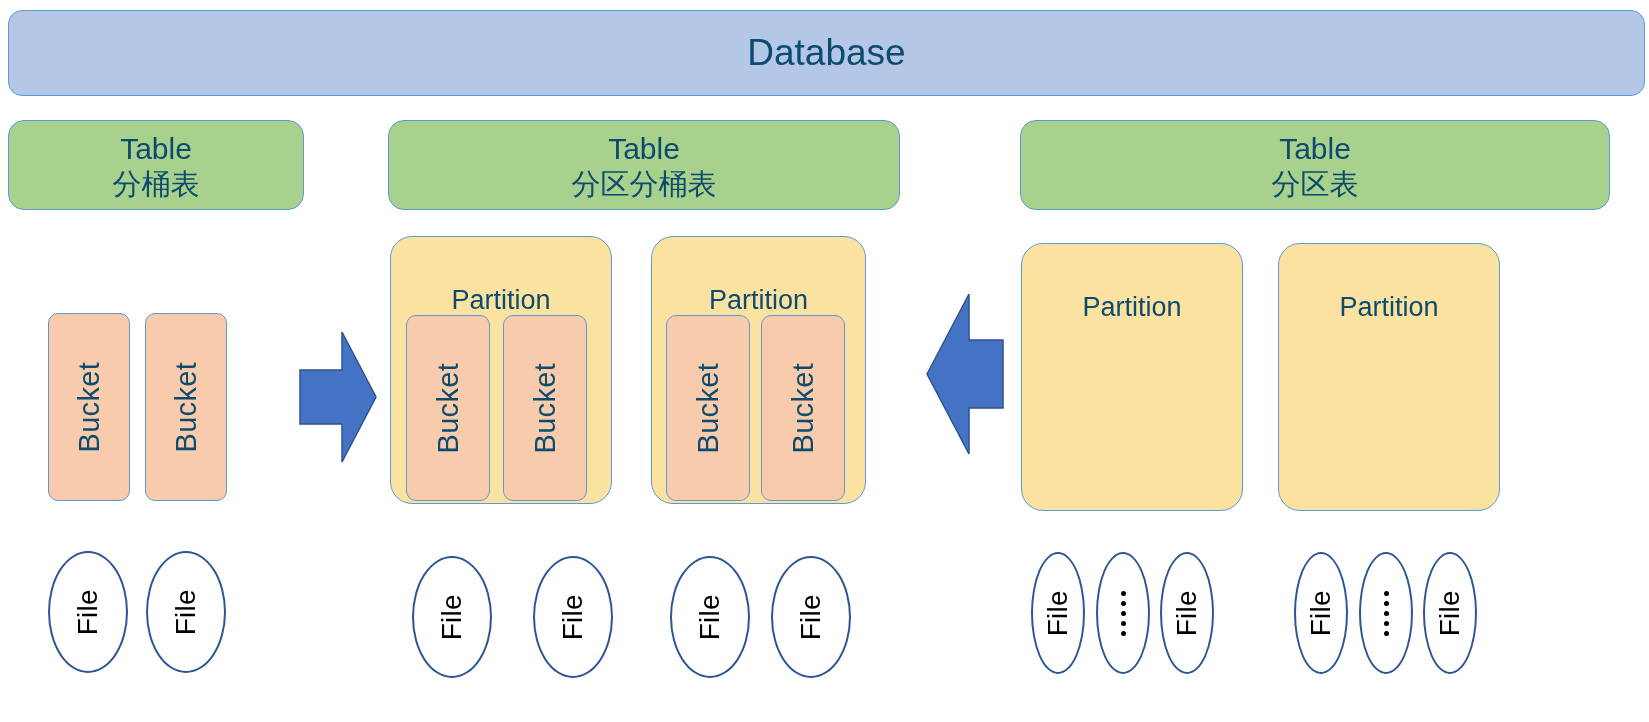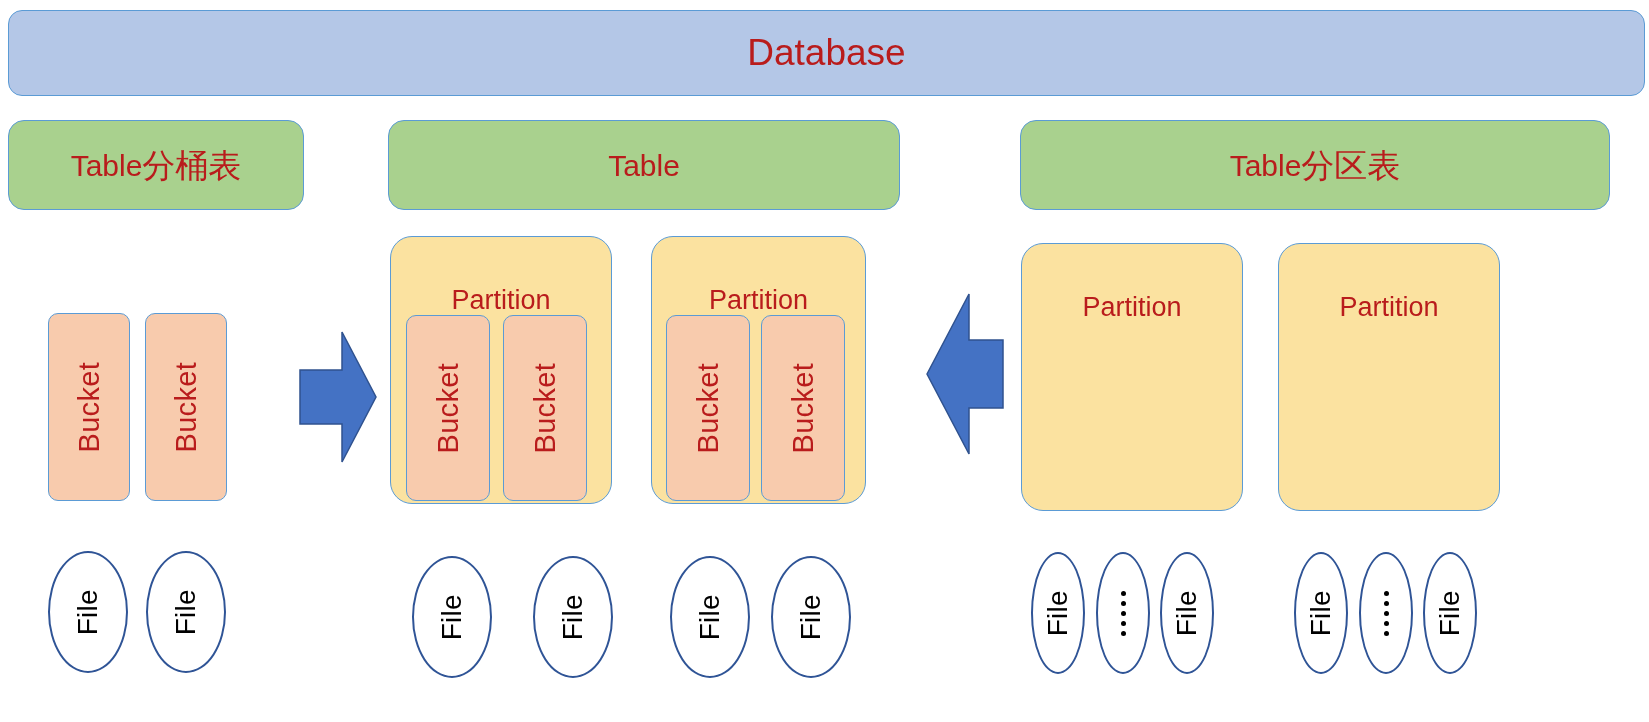--- a/index.html
+++ b/index.html
@@ -18,39 +18,39 @@
 
   
   .box {
     position: absolute;
     box-sizing: border-box;
     border: 1px solid #5B9BD5;
     display: flex;
     align-items: center;
     justify-content: center;
     text-align: center;
-    color: #b91c1c;
+    color: #0c4a6e;
     line-height: 1.18;
   }
 
   .db-bar {
     background: #B4C7E7;
     border-radius: 14px;
     font-size: 37px;
   }
 
   .table-box {
     background: #A9D18E;
     border-radius: 16px;
     font-size: 30px;
-    flex-direction: row;
+    flex-direction: column;
     padding-top: 2px;
   }
   .table-box .tline { display: block; }
-  .table-box .tline-cn { font-size: 33px; }
+  .table-box .tline-cn { font-size: 29px; }
 
   .partition-box {
     background: #FBE2A0;
     border-radius: 22px;
     font-size: 27px;
     align-items: flex-start;
     justify-content: center;
     padding-top: 28px;
   }
   .partition-label {
@@ -138,20 +138,21 @@
   </div>
 
   <div class="arrow" style="left:298px; top:330px; width:80px; height:134px;">
     <svg width="80" height="134" viewBox="0 0 80 134">
       <polygon points="2,40 44,40 44,2 78,67 44,132 44,94 2,94" fill="#4472C4" stroke="#2F528F" stroke-width="1.5"></polygon>
     </svg>
   </div>
 
   <div class="box table-box" style="left:388px; top:120px; width:512px; height:90px;">
     <span class="tline">Table</span>
+    <span class="tline tline-cn">分区分桶表</span>
   </div>
 
   <div class="box partition-box" style="left:390px; top:236px; width:222px; height:268px;">
     <span class="partition-label">Partition</span>
   </div>
   <div class="box bucket-box" style="left:406px; top:315px; width:84px; height:186px;">
     <span class="vtext">Bucket</span>
   </div>
   <div class="box bucket-box" style="left:503px; top:315px; width:84px; height:186px;">
     <span class="vtext">Bucket</span>

